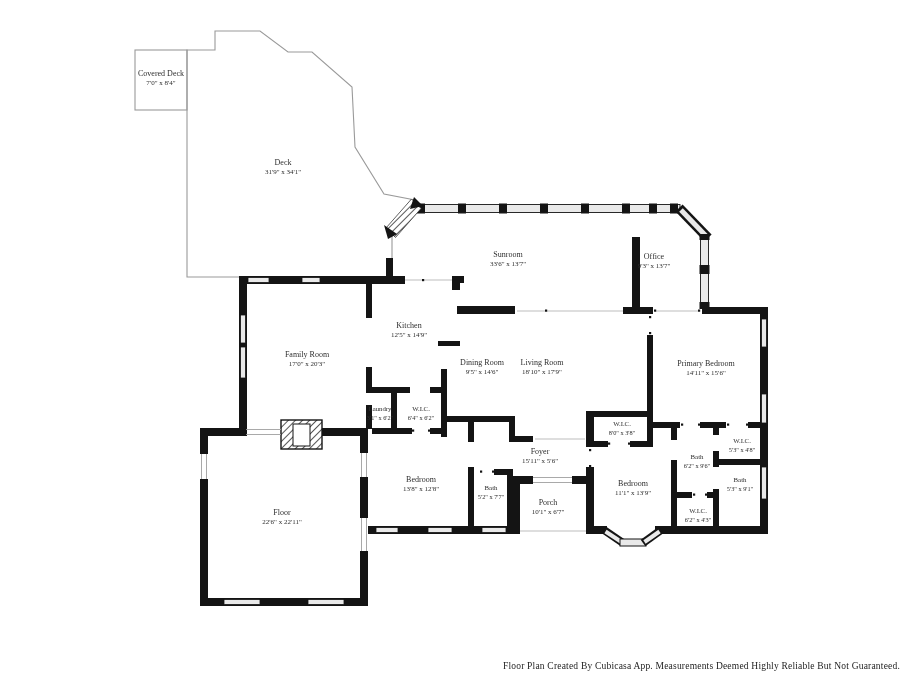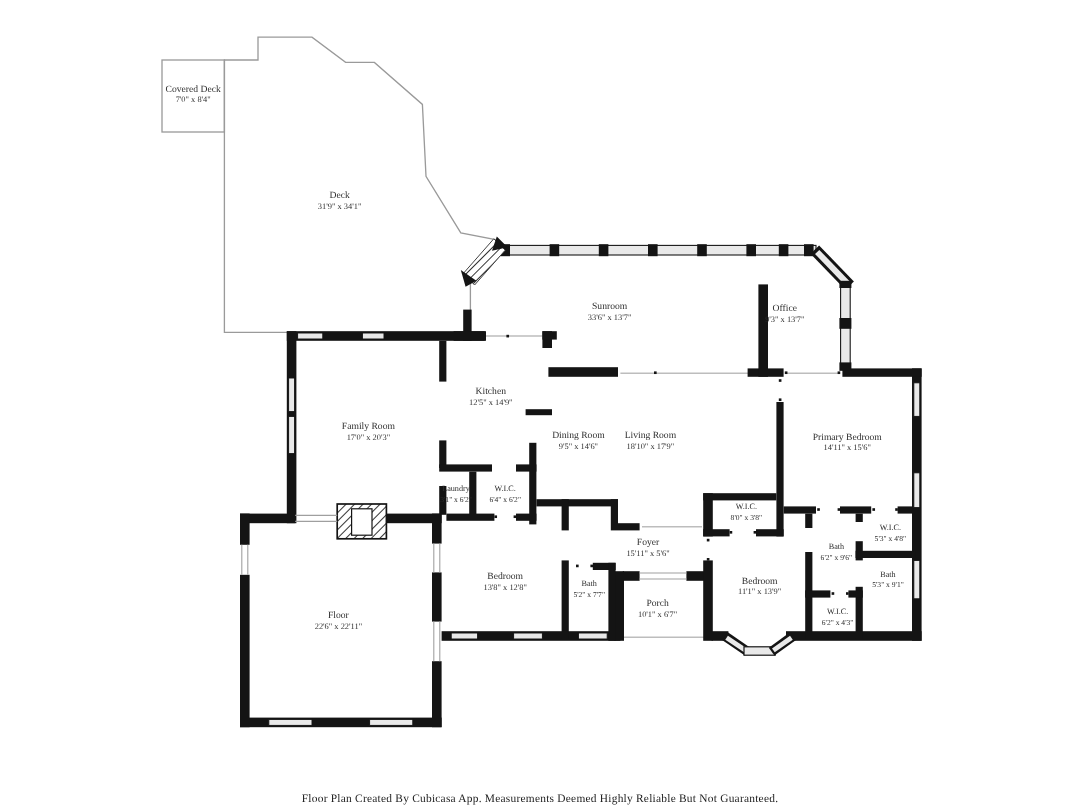--- a/index.html
+++ b/index.html
@@ -11,21 +11,21 @@
   .plan-svg{position:absolute;left:0;top:0;}
   .room-label{
     position:absolute;transform:translate(-50%,-50%);text-align:center;
     color:#2e2e2e;line-height:1.3;white-space:nowrap;pointer-events:none;
   }
   .room-label .name{display:block;font-size:8px;}
   .room-label .dims{display:block;font-size:7px;}
   .room-label.small .name{font-size:6.8px;}
   .room-label.small .dims{font-size:6.3px;}
   .footer{
-    position:absolute;left:0;right:0;top:646px;text-align:center;
+    position:absolute;left:0;right:0;top:646px;text-align:right;
     font-size:9.5px;color:#1c1c1c;letter-spacing:0.2px;
   }
   .watermark{
     position:absolute;right:8px;top:634px;font-size:23px;color:#9c9c9c;
     letter-spacing:1px;opacity:0.85;
   }
 </style>
 </head>
 <body>
 

